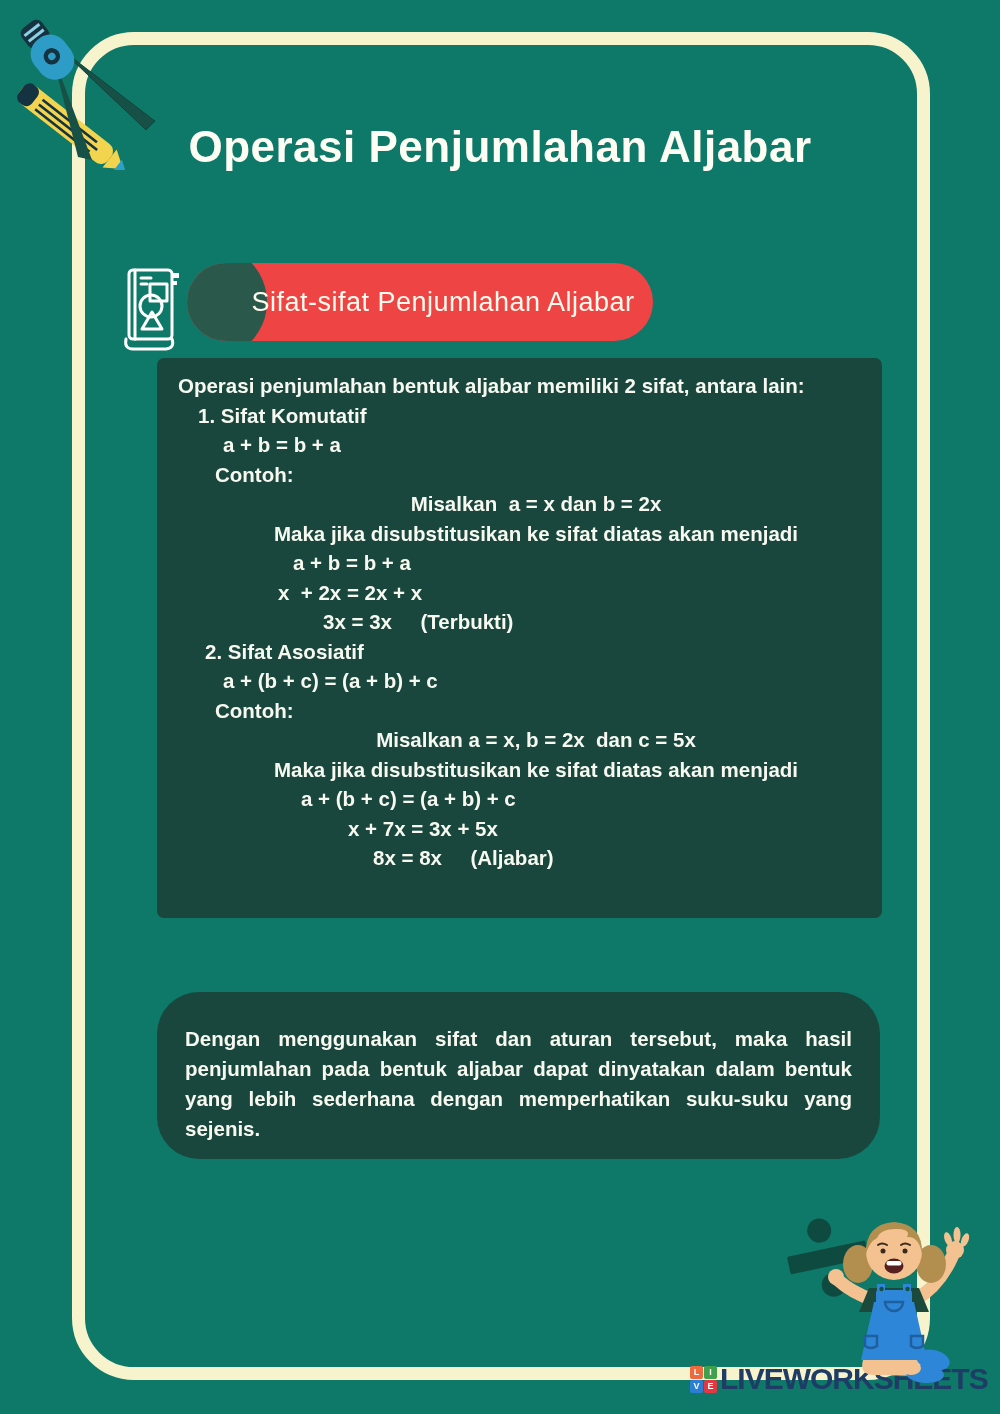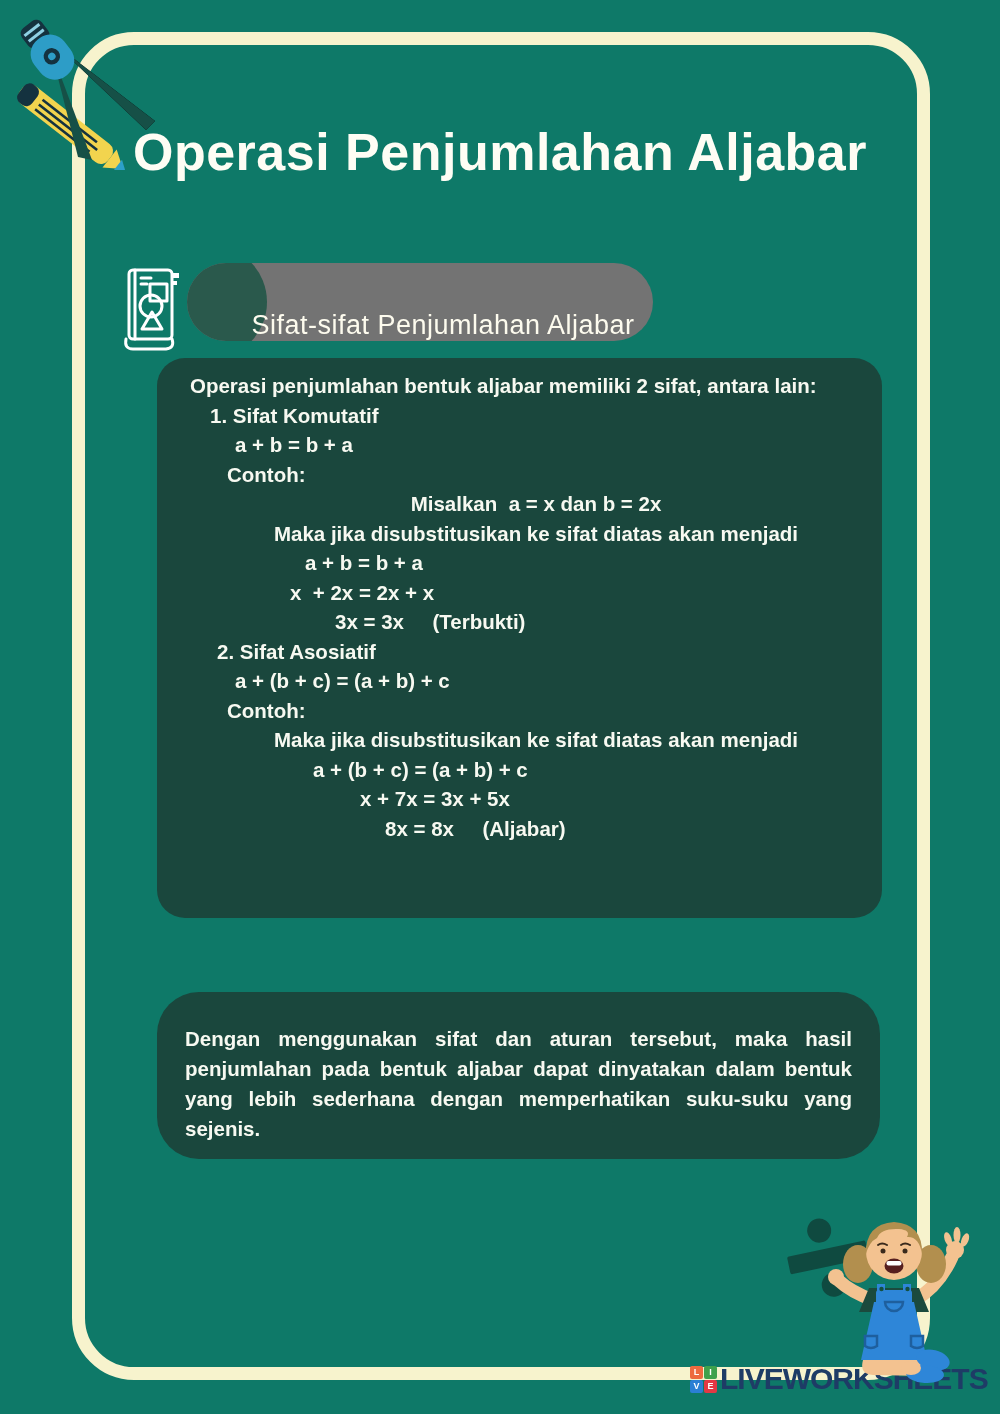--- a/index.html
+++ b/index.html
@@ -22,37 +22,37 @@
     border: 13px solid #F7F3CD;
     border-radius: 62px;
     z-index: 1;
   }
 
   
   .title {
     position: absolute;
     left: 90px; right: 90px; top: 122px;
     text-align: center;
-    font-size: 52px;
+    font-size: 44px;
     font-weight: bold;
     letter-spacing: 0.5px;
     color: #FEFDF4;
     z-index: 2;
   }
 
   
   .pill {
     position: absolute;
     left: 187px; top: 263px;
     width: 466px; height: 78px;
-    background: #737373;
+    background: #ef4444;
     border-radius: 39px;
     overflow: hidden;
     display: flex;
-    align-items: flex-end;
+    align-items: center;
     justify-content: center;
     z-index: 2;
   }
   .pill::before {
     content: "";
     position: absolute;
     left: -34px; top: -18px;
     width: 114px; height: 114px;
     border-radius: 50%;
     background: #2A594C;
@@ -70,22 +70,22 @@
     left: 122px; top: 265px;
     z-index: 3;
   }
 
   
   .main-box {
     position: absolute;
     left: 157px; top: 358px;
     width: 725px; height: 560px;
     background: #1A473D;
-    border-radius: 28px;
-    padding: 13px 32px;
+    border-radius: 7px;
+    padding: 13px 20px;
     z-index: 2;
   }
   .line {
     font-size: 20.5px;
     font-weight: bold;
     line-height: 29.5px;
     color: #F7F9F1;
     white-space: pre;
   }
   .l-intro  { padding-left: 1px;   }
@@ -212,20 +212,21 @@
     <div class="line l-eq">a + b = b + a</div>
     <div class="line l-contoh">Contoh:</div>
     <div class="line l-mis">Misalkan  a = x dan b = 2x</div>
     <div class="line l-mis">Maka jika disubstitusikan ke sifat diatas akan menjadi</div>
     <div class="line l-c1a">a + b = b + a</div>
     <div class="line l-c1b">x  + 2x = 2x + x</div>
     <div class="line l-c1c">3x = 3x     (Terbukti)</div>
     <div class="line l-num2">2. Sifat Asosiatif</div>
     <div class="line l-eq">a + (b + c) = (a + b) + c</div>
     <div class="line l-contoh">Contoh:</div>
+    <div class="line l-mis">Misalkan a = x, b = 2x  dan c = 5x</div>
     <div class="line l-mis">Maka jika disubstitusikan ke sifat diatas akan menjadi</div>
     <div class="line l-c2a">a + (b + c) = (a + b) + c</div>
     <div class="line l-c2c">x + 7x = 3x + 5x</div>
     <div class="line l-c2d">8x = 8x     (Aljabar)</div>
   </div>
 
   <div class="summary-box">
     <p class="summary-text">Dengan menggunakan sifat dan aturan tersebut, maka hasil penjumlahan pada bentuk aljabar dapat dinyatakan dalam bentuk yang lebih sederhana dengan memperhatikan suku-suku yang sejenis.</p>
   </div>
 

